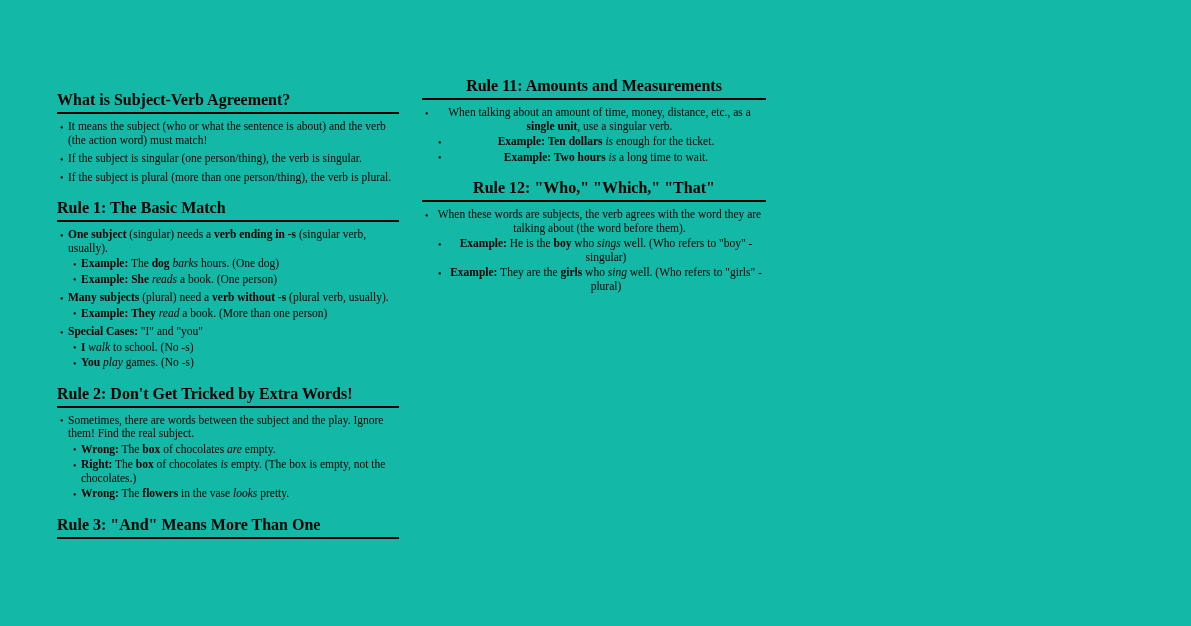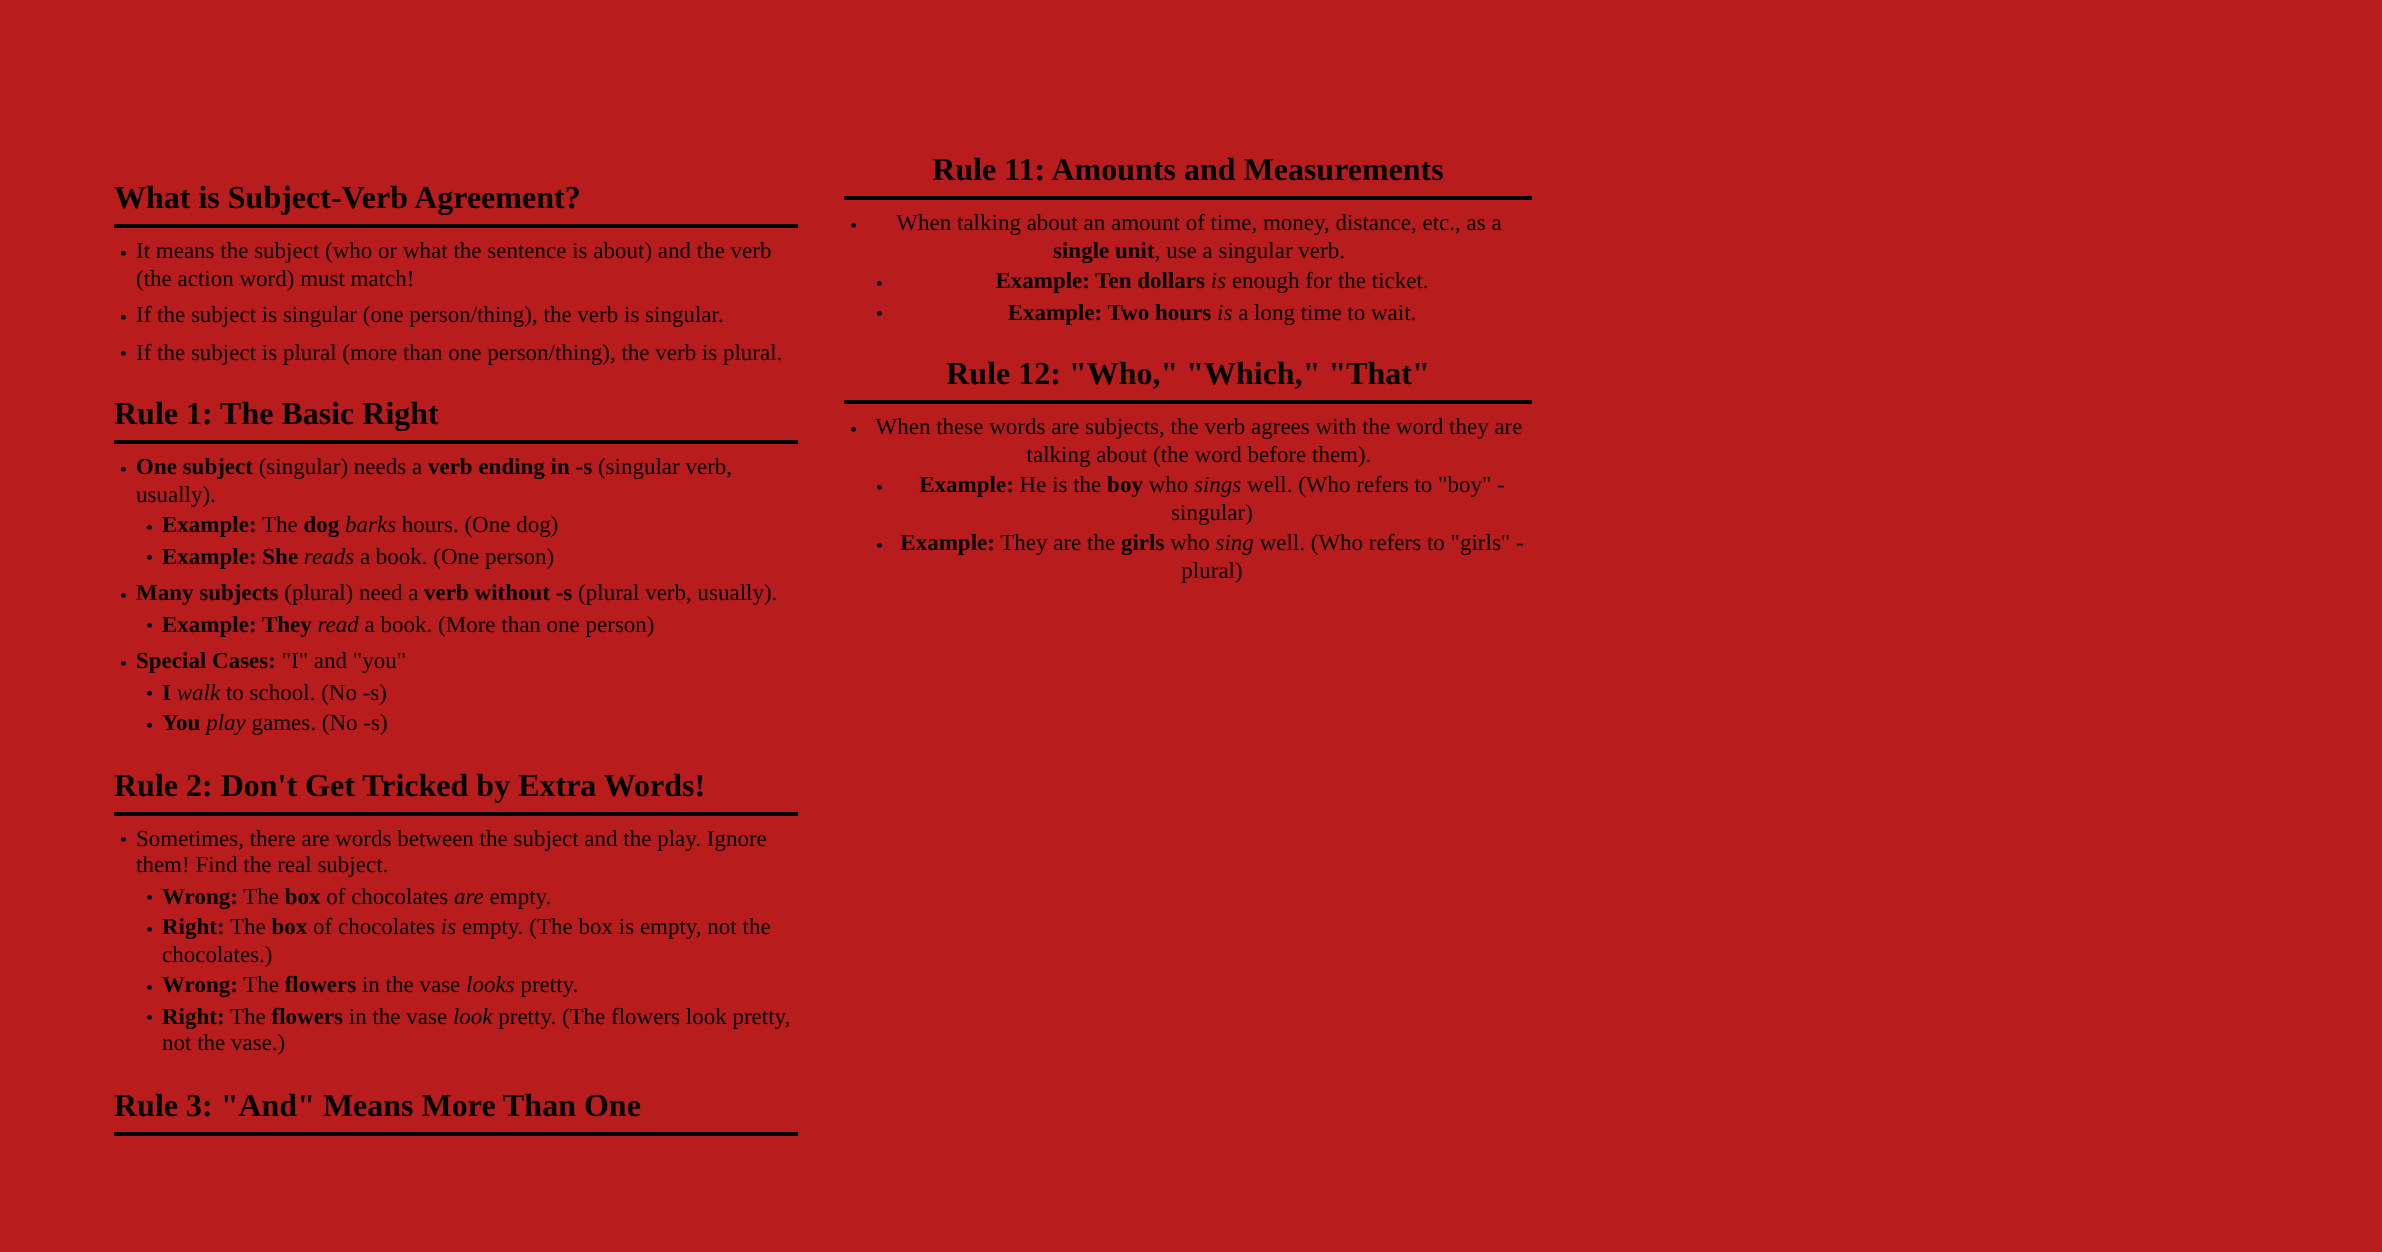--- a/index.html
+++ b/index.html
@@ -6,21 +6,21 @@
     margin: 0; padding: 0;
     width: 1191px; height: 626px;
     background: #ffffff;
     overflow: hidden;
     font-family: "Liberation Serif", "DejaVu Serif", serif;
     color: #000000;
   }
   .page {
     position: relative;
     width: 1191px; height: 626px;
-    background: #b91c1c;
+    background: #14b8a6;
   }
   .column { position: absolute; }
   .section-heading {
     font-size: 16px;
     line-height: 19px;
     font-weight: bold;
     margin: 14px 0 6px 0;
     padding-bottom: 3px;
     border-bottom: 2px solid #000000;
   }
@@ -46,35 +46,34 @@
 </head>
 <body>
 
 <div class="page">
   <div>
       <div class="column" style="left: 57px; top: 90px; width: 342px;">
         <h2 class="section-heading">What is Subject-Verb Agreement?</h2>
         <div class="item level1"><span>It means the subject (who or what the sentence is about) and the verb (the action word) must match!</span></div>
         <div class="item level1"><span>If the subject is singular (one person/thing), the verb is singular.</span></div>
         <div class="item level1"><span>If the subject is plural (more than one person/thing), the verb is plural.</span></div>
-        <h2 class="section-heading">Rule 1: The Basic Right</h2>
+        <h2 class="section-heading">Rule 1: The Basic Match</h2>
         <div class="item level1"><span class="bold">One subject</span><span> (singular) needs a </span><span class="bold">verb ending in -s</span><span> (singular verb, usually).</span></div>
         <div class="item level2"><span class="bold">Example:</span><span> The </span><span class="bold">dog</span><span> </span><span class="italic">barks</span><span> hours. (One dog)</span></div>
         <div class="item level2"><span class="bold">Example: She</span><span> </span><span class="italic">reads</span><span> a book. (One person)</span></div>
         <div class="item level1"><span class="bold">Many subjects</span><span> (plural) need a </span><span class="bold">verb without -s</span><span> (plural verb, usually).</span></div>
         <div class="item level2"><span class="bold">Example: They</span><span> </span><span class="italic">read</span><span> a book. (More than one person)</span></div>
         <div class="item level1"><span class="bold">Special Cases:</span><span> "I" and "you"</span></div>
         <div class="item level2"><span class="bold">I</span><span> </span><span class="italic">walk</span><span> to school. (No -s)</span></div>
         <div class="item level2"><span class="bold">You</span><span> </span><span class="italic">play</span><span> games. (No -s)</span></div>
         <h2 class="section-heading">Rule 2: Don't Get Tricked by Extra Words!</h2>
         <div class="item level1"><span>Sometimes, there are words between the subject and the play. Ignore them! Find the real subject.</span></div>
         <div class="item level2"><span class="bold">Wrong:</span><span> The </span><span class="bold">box</span><span> of chocolates </span><span class="italic">are</span><span> empty.</span></div>
         <div class="item level2"><span class="bold">Right:</span><span> The </span><span class="bold">box</span><span> of chocolates </span><span class="italic">is</span><span> empty. (The box is empty, not the chocolates.)</span></div>
         <div class="item level2"><span class="bold">Wrong:</span><span> The </span><span class="bold">flowers</span><span> in the vase </span><span class="italic">looks</span><span> pretty.</span></div>
-        <div class="item level2"><span class="bold">Right:</span><span> The </span><span class="bold">flowers</span><span> in the vase </span><span class="italic">look</span><span> pretty. (The flowers look pretty, not the vase.)</span></div>
         <h2 class="section-heading">Rule 3: "And" Means More Than One</h2>
       </div>
       <div class="column" style="left: 422px; top: 76px; width: 344px; text-align: center;">
         <h2 class="section-heading">Rule 11: Amounts and Measurements</h2>
         <div class="item level1"><span>When talking about an amount of time, money, distance, etc., as a </span><span class="bold">single unit</span><span>, use a singular verb.</span></div>
         <div class="item level2"><span class="bold">Example: Ten dollars</span><span> </span><span class="italic">is</span><span> enough for the ticket.</span></div>
         <div class="item level2"><span class="bold">Example: Two hours</span><span> </span><span class="italic">is</span><span> a long time to wait.</span></div>
         <h2 class="section-heading">Rule 12: "Who," "Which," "That"</h2>
         <div class="item level1"><span>When these words are subjects, the verb agrees with the word they are talking about (the word before them).</span></div>
         <div class="item level2"><span class="bold">Example:</span><span> He is the </span><span class="bold">boy</span><span> who </span><span class="italic">sings</span><span> well. (Who refers to "boy" - singular)</span></div>

